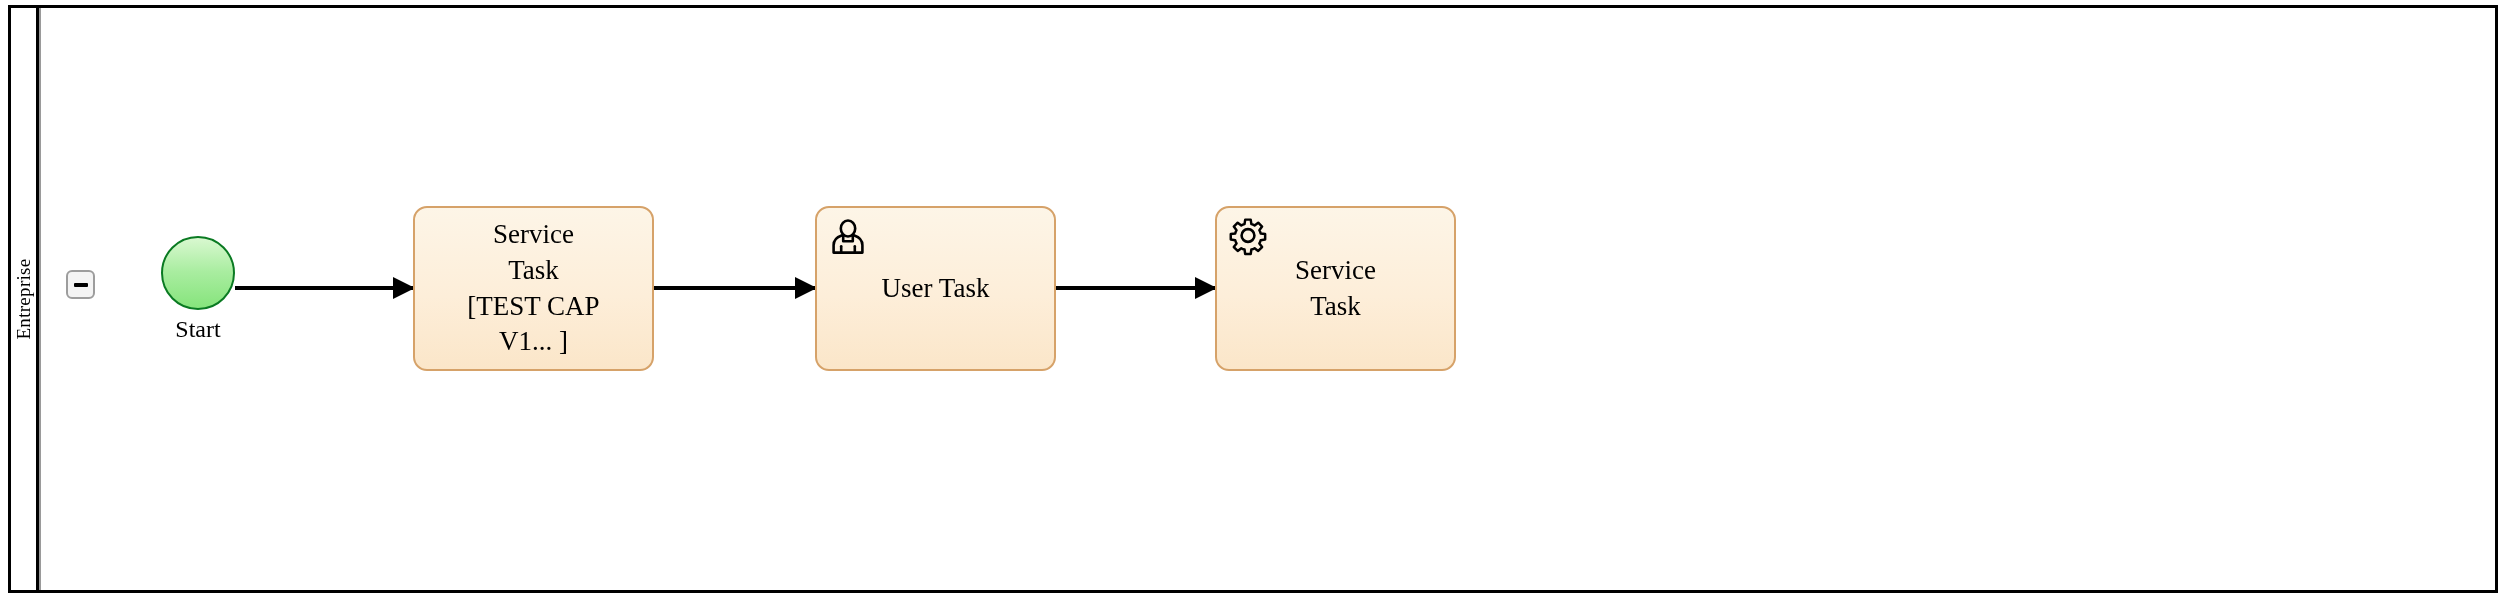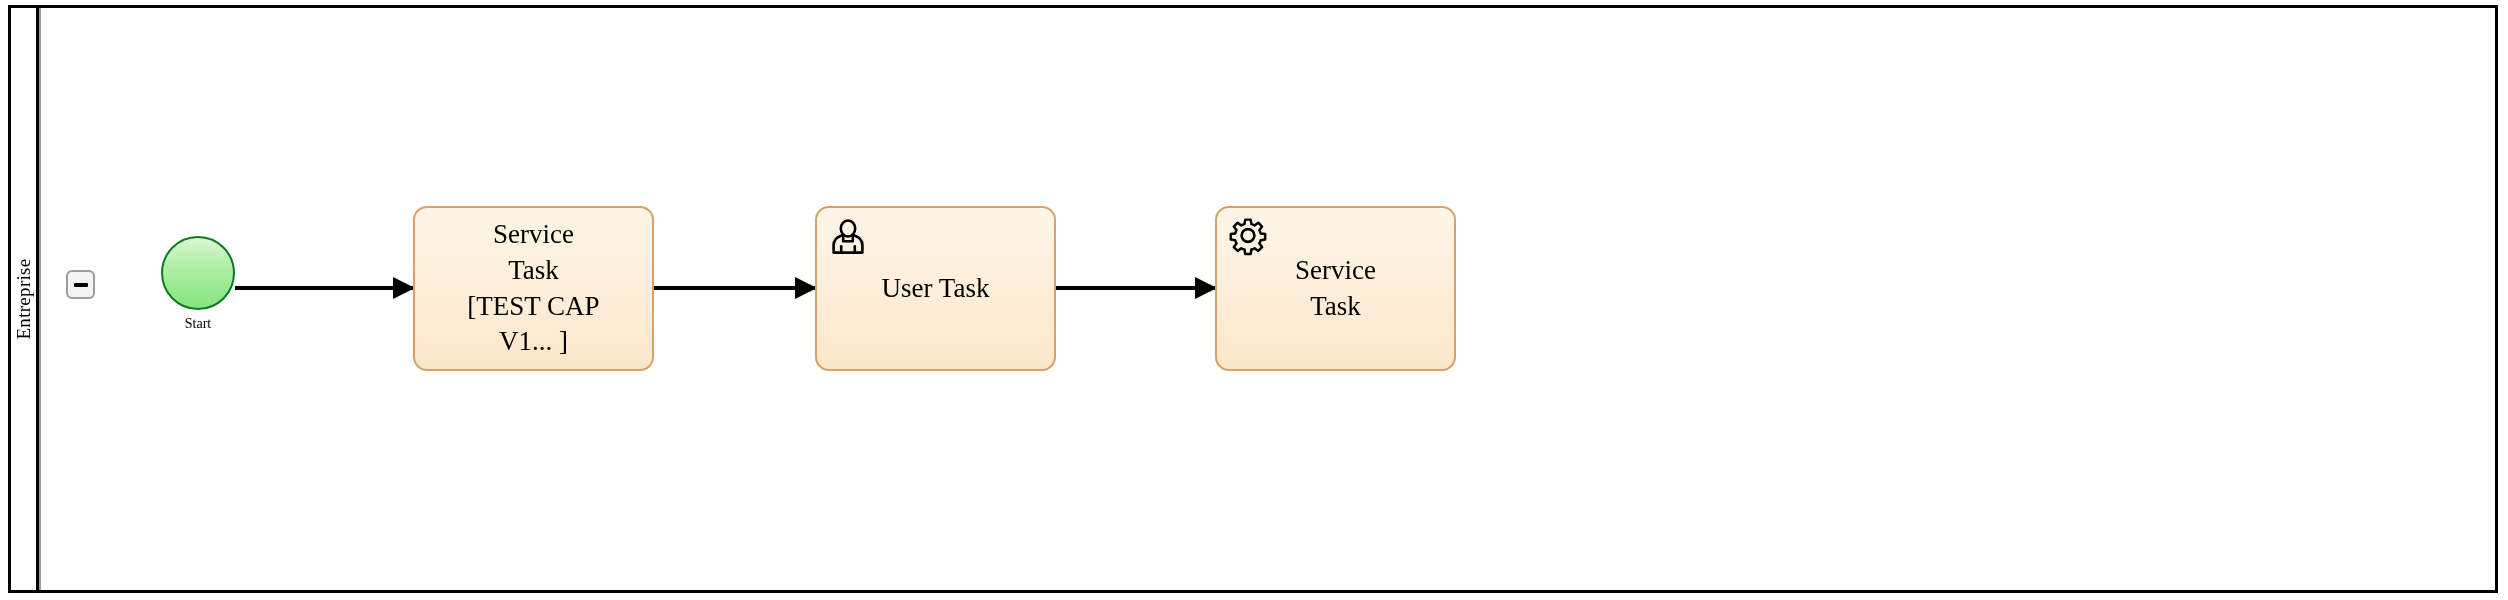--- a/index.html
+++ b/index.html
@@ -101,21 +101,21 @@
     box-sizing: border-box;
     border: 2px solid #0a7a22;
     background: linear-gradient(to bottom, #d9f8d0 0%, #a9eda0 48%, #86e47c 100%);
   }
   #start-event .ev-label {
     position: absolute;
     left: 50%;
     top: 80px;
     transform: translateX(-50%);
     white-space: nowrap;
-    font-size: 14px;
+    font-size: 24px;
     color: #000000;
   }
 
   
   .task {
     box-sizing: border-box;
     border: 2px solid #d6a269;
     border-radius: 14px;
     background: linear-gradient(to bottom, #fdf5e7 0%, #fdeed9 55%, #fbe6c9 100%);
     display: flex;

